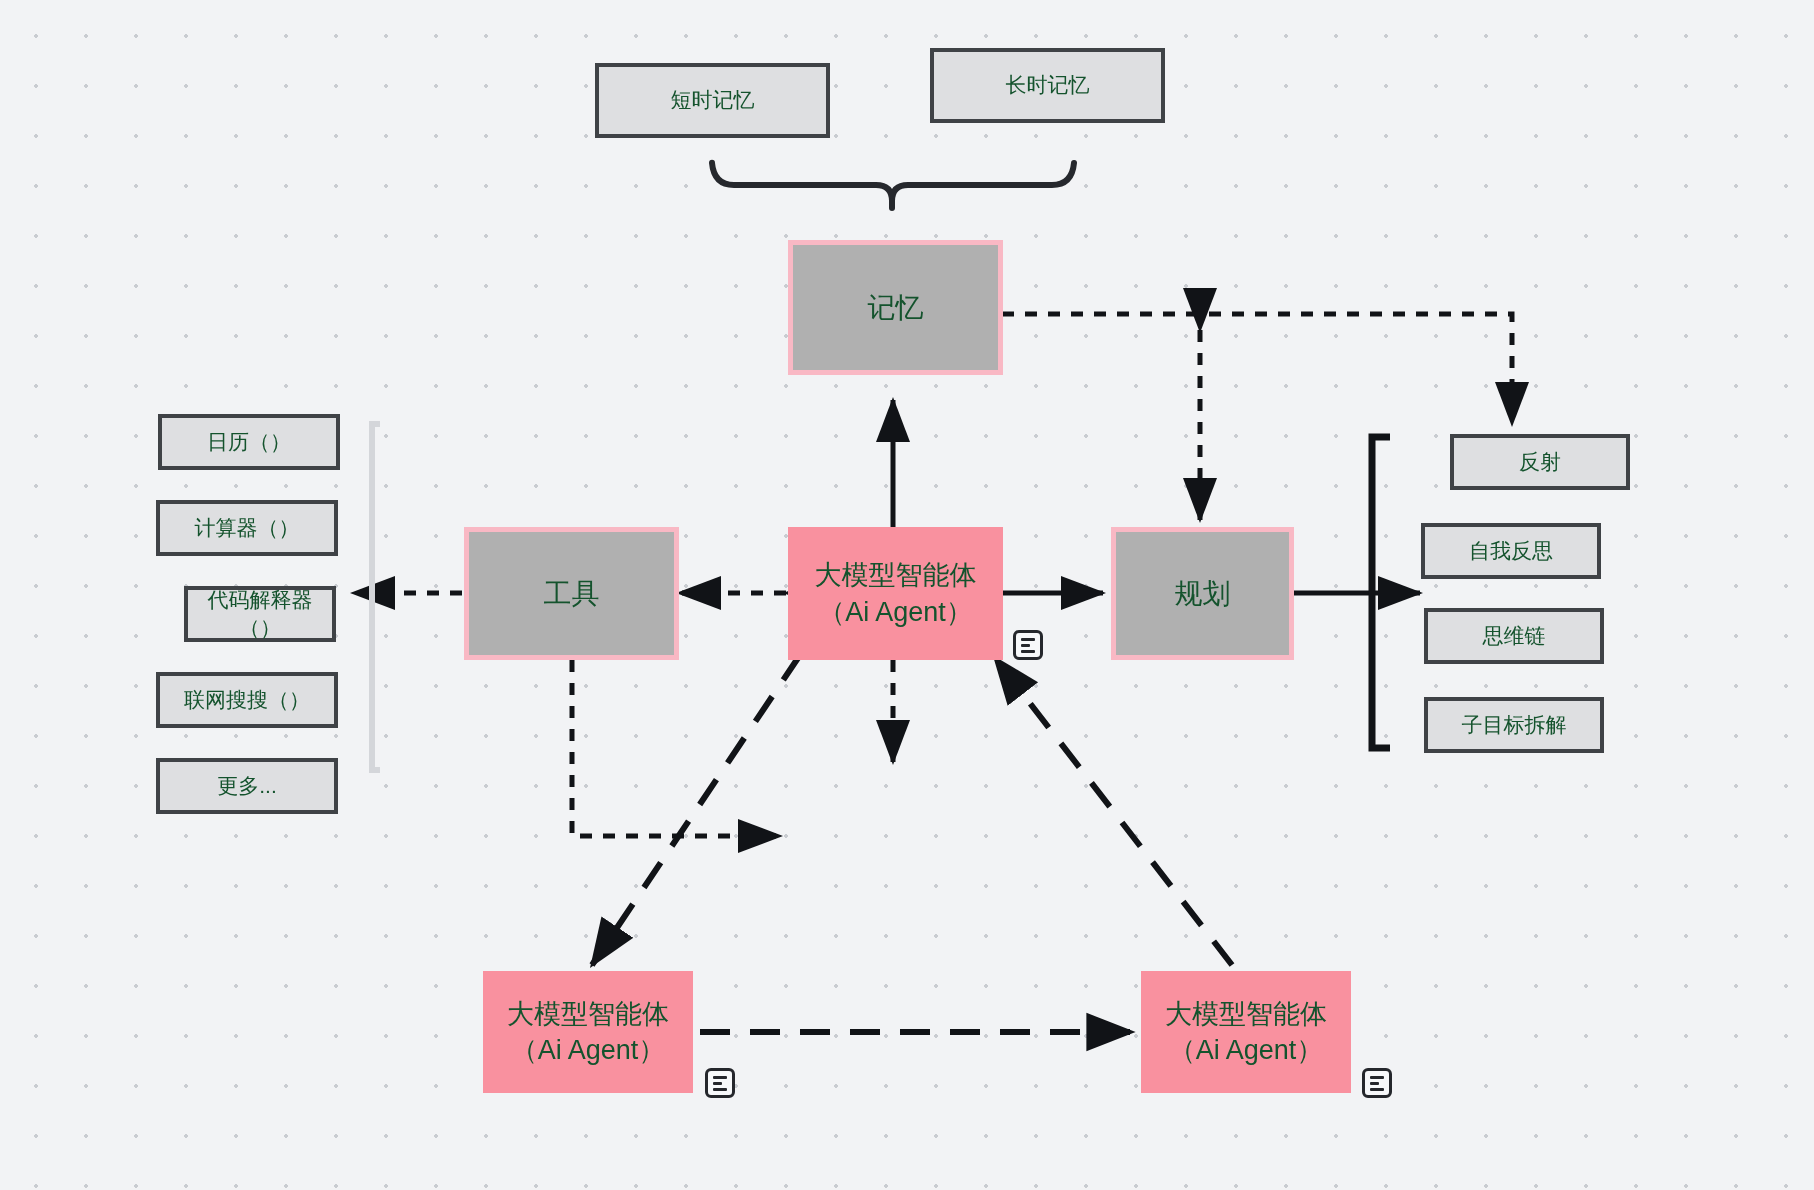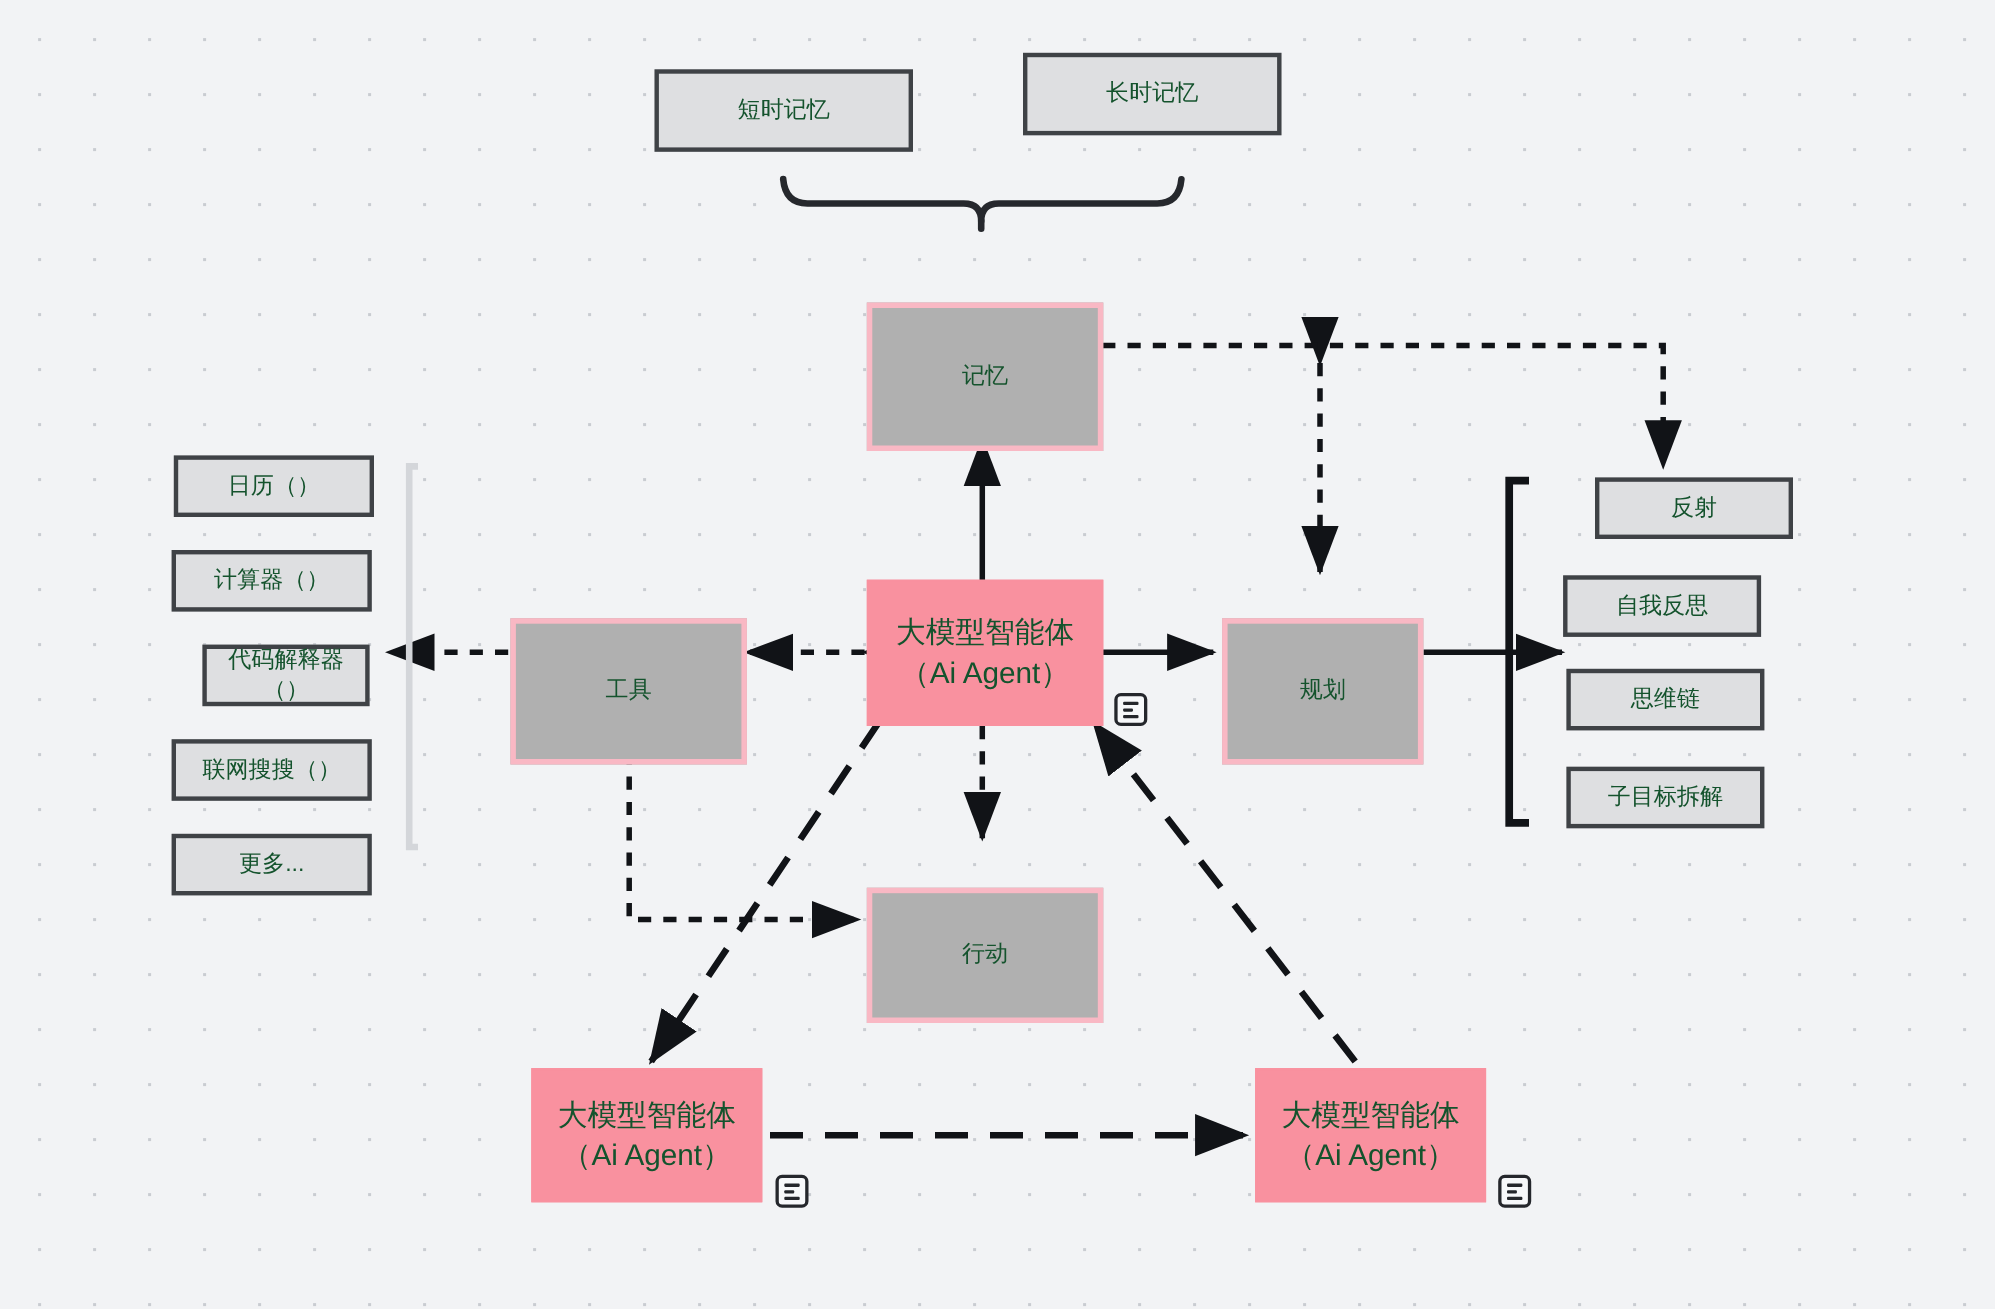--- a/index.html
+++ b/index.html
@@ -35,22 +35,21 @@
   
   .n-gray {
     background: #dedfe1;
     border: 4px solid #3f4246;
     font-size: 21px;
   }
   
   .n-core {
     background: #b0b0b0;
     border: 5px solid #f9b8c4;
-    font-size: 21px;
-    margin-top: 35px;
+    font-size: 28px;
   }
   
   .n-agent {
     background: #f9919f;
     border: 2px solid #f9919f;
     font-size: 27px;
   }
   .note-icon {
     position: absolute;
     width: 30px; height: 30px;
@@ -134,23 +133,20 @@
   </div>
 
   <div class="node n-core" style="left:464px; top:527px; width:215px; height:133px;">
     <span>工具</span>
   </div>
 
   <div class="node n-core" style="left:1111px; top:527px; width:183px; height:133px;">
     <span>规划</span>
   </div>
 
-  <div class="node n-core" style="left:788px; top:772px; width:215px; height:123px;">
-    <span>行动</span>
-  </div>
 
   <div class="node n-agent" style="left:788px; top:527px; width:215px; height:133px; flex-direction:column;">
     <span>大模型智能体</span>
     <span>（Ai Agent）</span>
   </div>
   <div class="note-icon" style="left:1013px; top:630px;">
     <i></i>
     <i class="short"></i>
     <i></i>
   </div>

